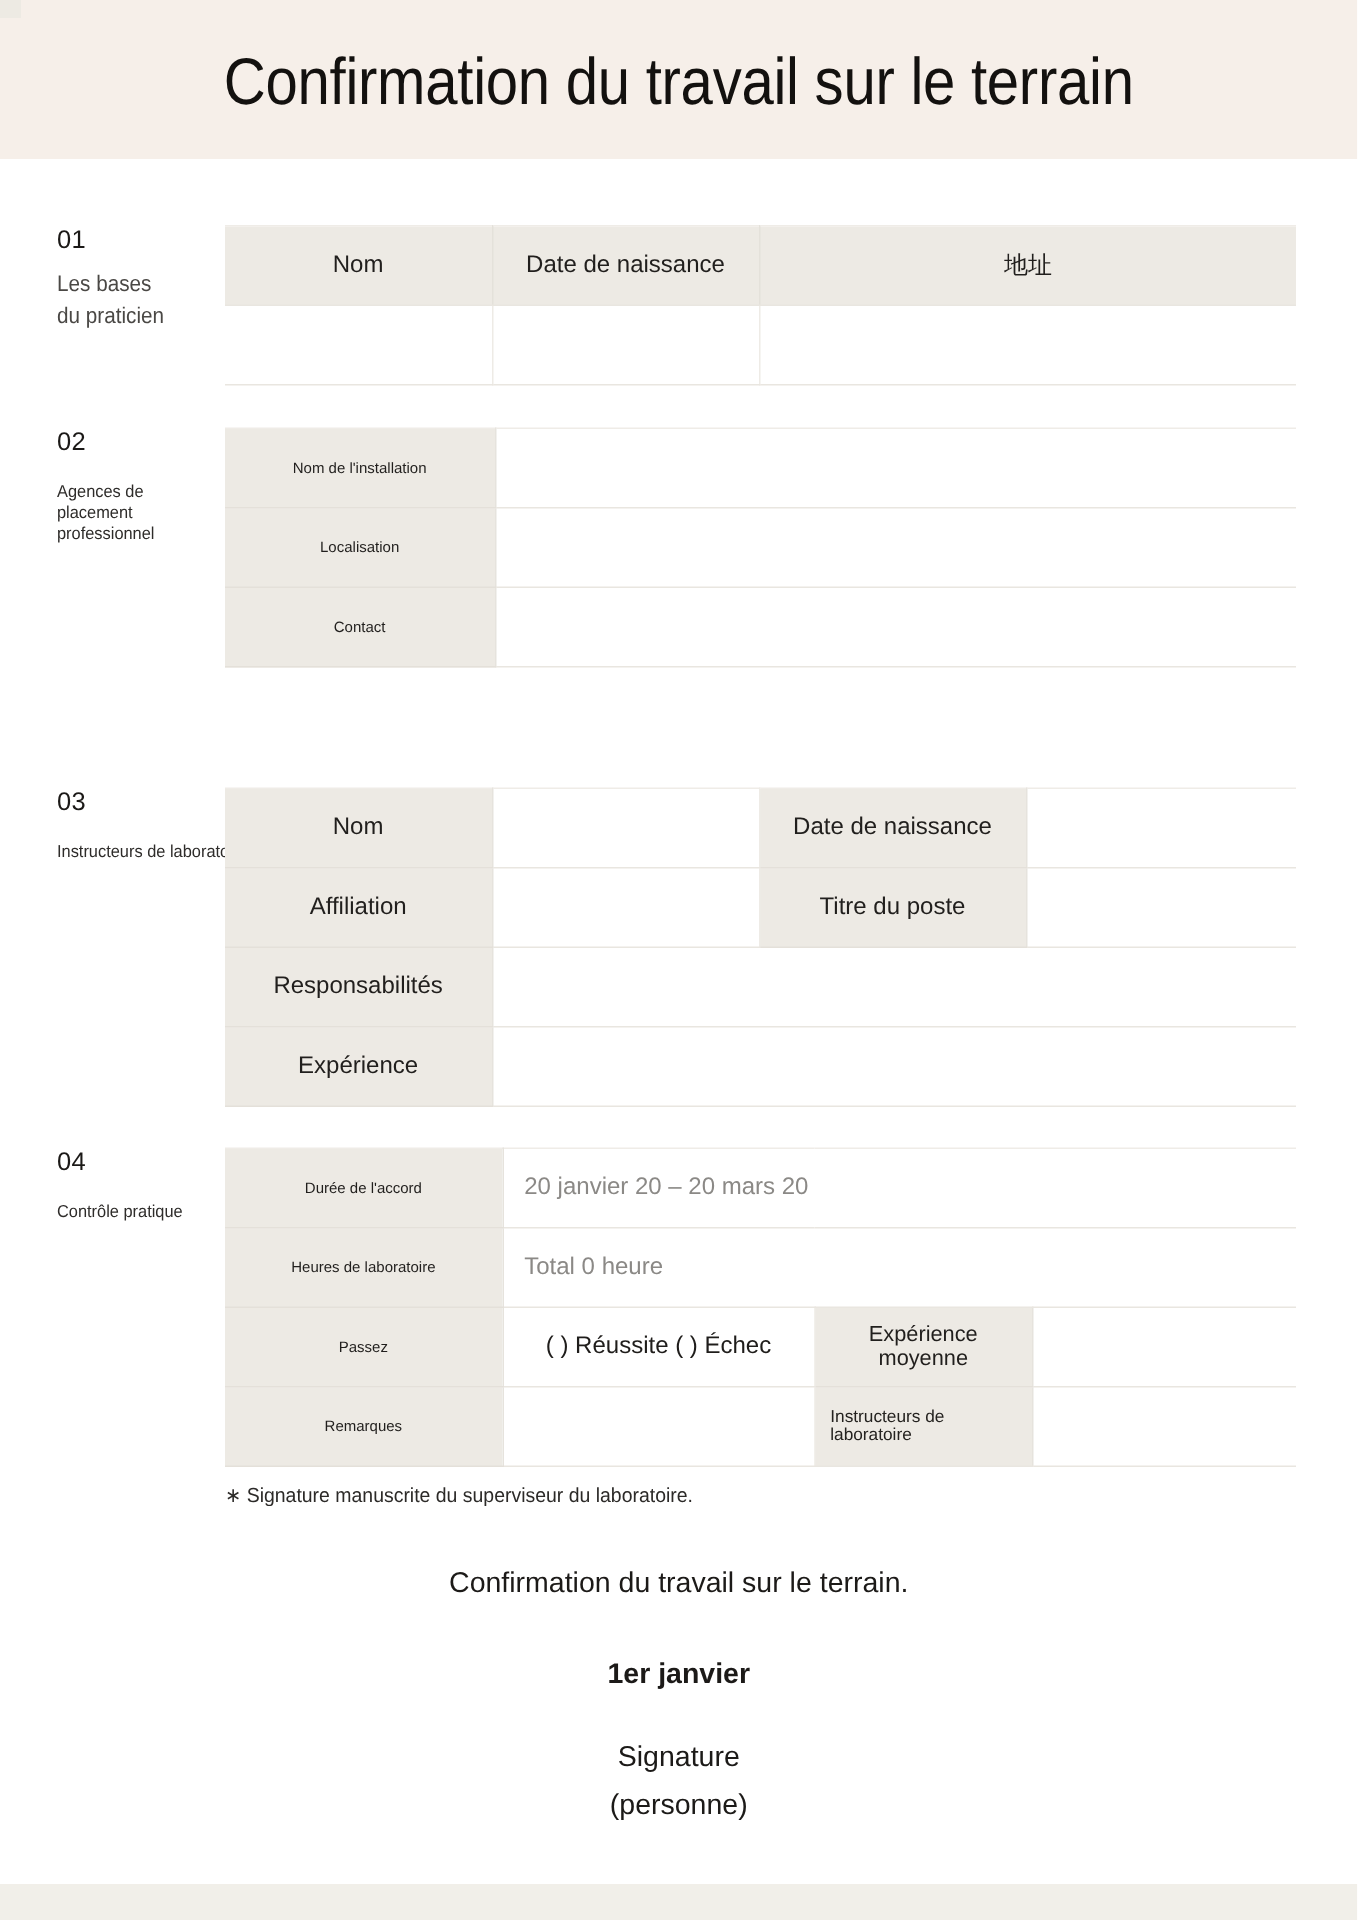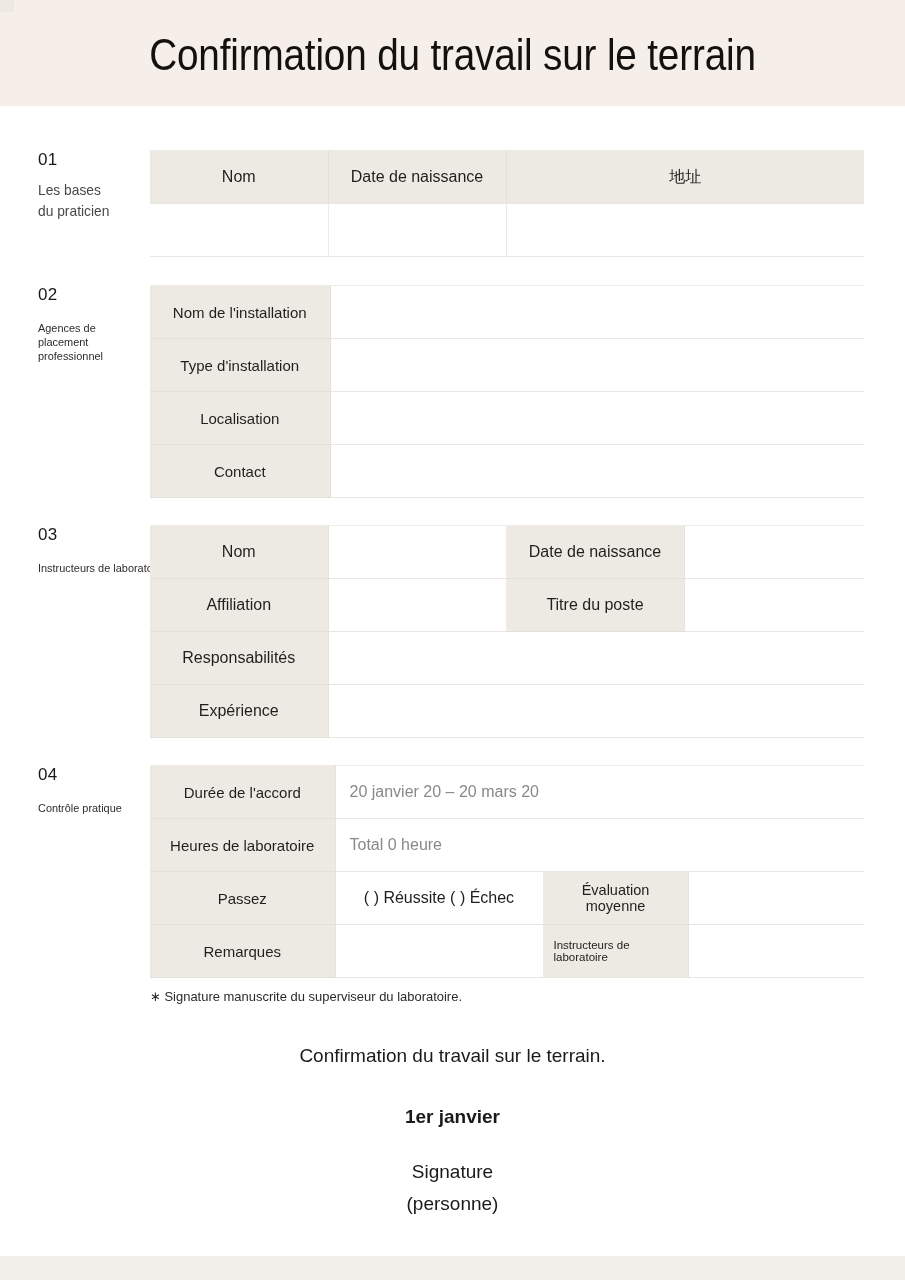--- a/index.html
+++ b/index.html
@@ -125,21 +125,21 @@
   }
   td.sublbl {
     background: #edeae4;
     text-align: left;
     font-size: 11.5px;
     color: #24221f;
     border-right: 1px solid #e6e3dd;
     padding: 0 10px;
     transform-origin: left center;
   }
-  td.lbl.sm { font-size: 15px; }
+  td.lbl.sm { font-size: 10px; }
 
   .nowrap { white-space: nowrap; }
 
   
   .footnote {
     position: absolute;
     left: 150px;
     width: 700px;
     font-size: 13.5px;
     line-height: 18px;
@@ -218,24 +218,20 @@
       <colgroup>
           <col style="width:180px">
           <col style="width:534px">
         </colgroup>
       <tbody>
         <tr>
           <td class="lbl sm">Nom de l'installation</td>
           <td class="blank" style="border-right:none"></td>
         </tr>
         <tr>
-          <td class="lbl sm">Type d'installation</td>
-          <td class="blank" style="border-right:none"></td>
-        </tr>
-        <tr>
           <td class="lbl sm">Localisation</td>
           <td class="blank" style="border-right:none"></td>
         </tr>
         <tr>
           <td class="lbl sm">Contact</td>
           <td class="blank" style="border-right:none"></td>
         </tr>
       </tbody>
     </table>
   </div>
@@ -298,21 +294,21 @@
           <td class="lbl sm">Durée de l'accord</td>
           <td class="val nowrap" colspan="3" style="border-right:none">20 janvier 20 – 20 mars 20</td>
         </tr>
         <tr>
           <td class="lbl sm">Heures de laboratoire</td>
           <td class="val nowrap" colspan="3" style="border-right:none">Total 0 heure</td>
         </tr>
         <tr>
           <td class="lbl sm">Passez</td>
           <td class="blank nowrap" style="text-align:center;color:#1f1d1b">( ) Réussite ( ) Échec</td>
-          <td class="lbl sm" style="font-size:14.5px">Évaluation moyenne</td>
+          <td class="lbl sm" style="font-size:14.5px">Expérience moyenne</td>
           <td class="blank" style="border-right:none"></td>
         </tr>
         <tr>
           <td class="lbl sm">Remarques</td>
           <td class="blank"></td>
           <td class="sublbl">Instructeurs de laboratoire</td>
           <td class="blank" style="border-right:none"></td>
         </tr>
       </tbody>
     </table>

